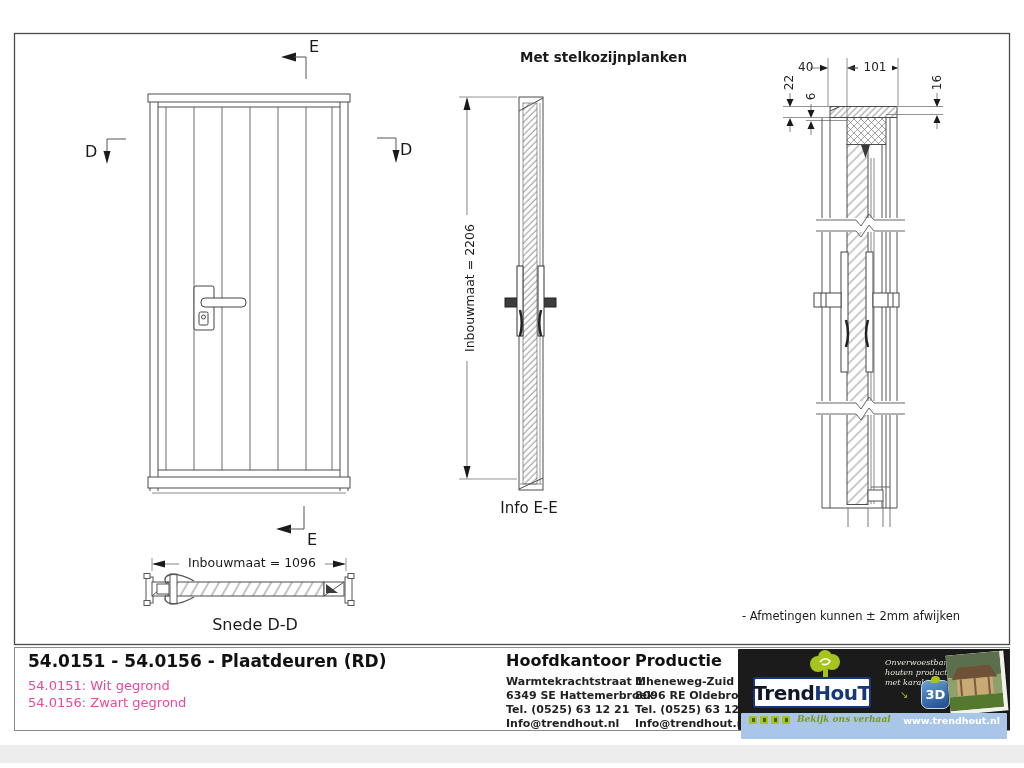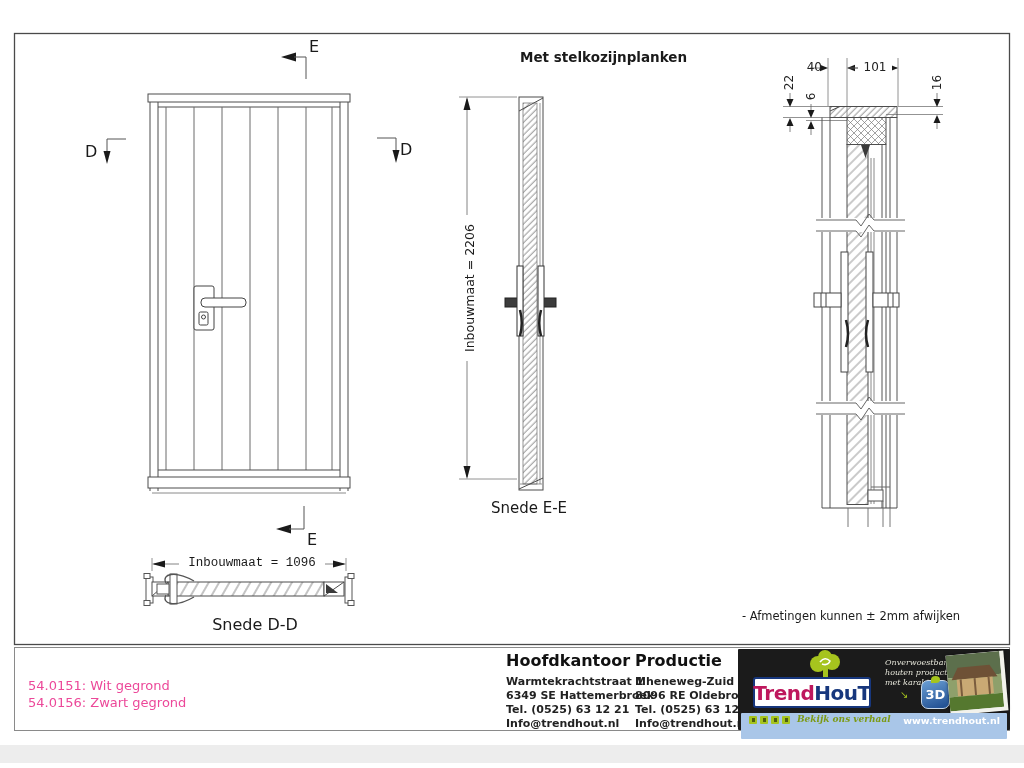--- a/index.html
+++ b/index.html
@@ -20,21 +20,21 @@
   .tb-title{left:13px;top:4px;font-size:17px;font-weight:bold;color:#111;}
   .tb-var{left:13px;font-size:13px;color:#ec4899;}
   .office{position:absolute;top:0;height:84px;}
   .office-h{position:absolute;left:0;top:3px;font-size:16px;font-weight:bold;color:#111;white-space:nowrap;}
   .office-lines{position:absolute;left:0;top:27px;font-size:11px;font-weight:bold;color:#222;line-height:14px;white-space:nowrap;}
   
   #logoblock{position:absolute;left:723px;top:1px;width:272px;height:81px;background:#1b1b1b;border-radius:1px;}
   #logobox{position:absolute;left:15px;top:28px;width:114px;height:27px;background:#fff;
            border:2px solid #17377d;border-radius:3px;display:flex;align-items:center;justify-content:center;
            font-size:20px;font-weight:bold;letter-spacing:-0.5px;}
-  #logobox .lime{color:#be185d;} #logobox .navy{color:#17377d;}
+  #logobox .lime{color:#0f172a;} #logobox .navy{color:#17377d;}
   #tagline{position:absolute;left:147px;top:9px;font-size:8px;font-style:italic;
            font-family:"DejaVu Serif","Liberation Serif",serif;color:#e4e4d8;line-height:10px;}
   #tagline-arrow{position:absolute;left:162px;top:40px;color:#a6c41e;font-size:10px;}
   #badge3d{position:absolute;left:183px;top:31px;width:29px;height:29px;border-radius:7px;
            background:linear-gradient(160deg,#6b9fd4,#1c4a8e);border:1.5px solid #c8d8ea;
            color:#fff;font-weight:bold;font-size:13px;display:flex;align-items:center;justify-content:center;box-sizing:border-box;}
   #badge3d .leaf{position:absolute;top:-5px;left:9px;width:9px;height:7px;background:#a6c41e;border-radius:50% 50% 50% 0;}
   #photo{position:absolute;left:210px;top:4px;width:58px;height:60px;background:#f2f2ec;
          padding:2px;transform:rotate(-5deg);box-shadow:0 0 3px rgba(0,0,0,.6);box-sizing:border-box;}
   #bluestrip{position:absolute;left:3px;top:64px;width:266px;height:26px;background:#a9c6e8;border-radius:1px;}
@@ -205,34 +205,35 @@
 </svg>
 
 <div class="lbl bold" style="left:520px;top:50px;font-size:13.5px;">Met stelkozijnplanken</div>
 
 <div class="lbl marker" style="left:309px;top:38px;">E</div>
 <div class="lbl marker" style="left:307px;top:531px;">E</div>
 <div class="lbl marker" style="left:85px;top:143px;">D</div>
 <div class="lbl marker" style="left:400px;top:141px;">D</div>
 
 <div class="lbl rot whitebg" style="left:397px;top:280px;width:140px;height:16px;font-size:12.5px;line-height:16px;">Inbouwmaat = 2206</div>
-<div class="lbl center" style="left:469px;top:500px;width:120px;font-size:15px;">Snede E-E</div>
-
-<div class="lbl center whitebg" style="left:179px;top:556px;width:140px;font-size:12.5px;font-family:Liberation Mono, monospace;">Inbouwmaat = 1096</div>
+<div class="lbl center" style="left:469px;top:500px;width:120px;font-size:15px;">Info E-E</div>
+
+<div class="lbl center whitebg" style="left:179px;top:556px;width:140px;font-size:12.5px;">Inbouwmaat = 1096</div>
 <div class="lbl center" style="left:195px;top:616px;width:120px;font-size:16px;">Snede D-D</div>
 
-<div class="lbl dimtxt" style="left:798px;top:61px;width:24px;text-align:right;">40</div>
+<div class="lbl dimtxt" style="left:798px;top:61px;width:24px;text-align:left;">40</div>
 <div class="lbl dimtxt center whitebg" style="left:858px;top:61px;width:28px;">101</div>
 <div class="lbl dimtxt rot" style="left:779px;top:76px;width:20px;height:13px;line-height:13px;">22</div>
 <div class="lbl dimtxt rot" style="left:801px;top:90px;width:20px;height:13px;line-height:13px;">6</div>
 <div class="lbl dimtxt rot" style="left:927px;top:76px;width:20px;height:13px;line-height:13px;">16</div>
 
 <div class="lbl" style="left:742px;top:610px;font-size:11.5px;">- Afmetingen kunnen ± 2mm afwijken</div>
 
 <div id="titleblock">
+  <div class="lbl tb-title">54.0151 - 54.0156 - Plaatdeuren (RD)</div>
   <div class="lbl tb-var" style="top:31px;">54.0151: Wit gegrond</div>
   <div class="lbl tb-var" style="top:48px;">54.0156: Zwart gegrond</div>
 
   <div class="office" style="left:491px;width:126px;text-decoration:underline;">
     <div class="office-h">Hoofdkantoor</div>
     <div class="office-lines">
       <div>Warmtekrachtstraat 1</div>
       <div>6349 SE Hattemerbroek</div>
       <div>Tel. (0525) 63 12 21</div>
       <div>Info@trendhout.nl</div>

